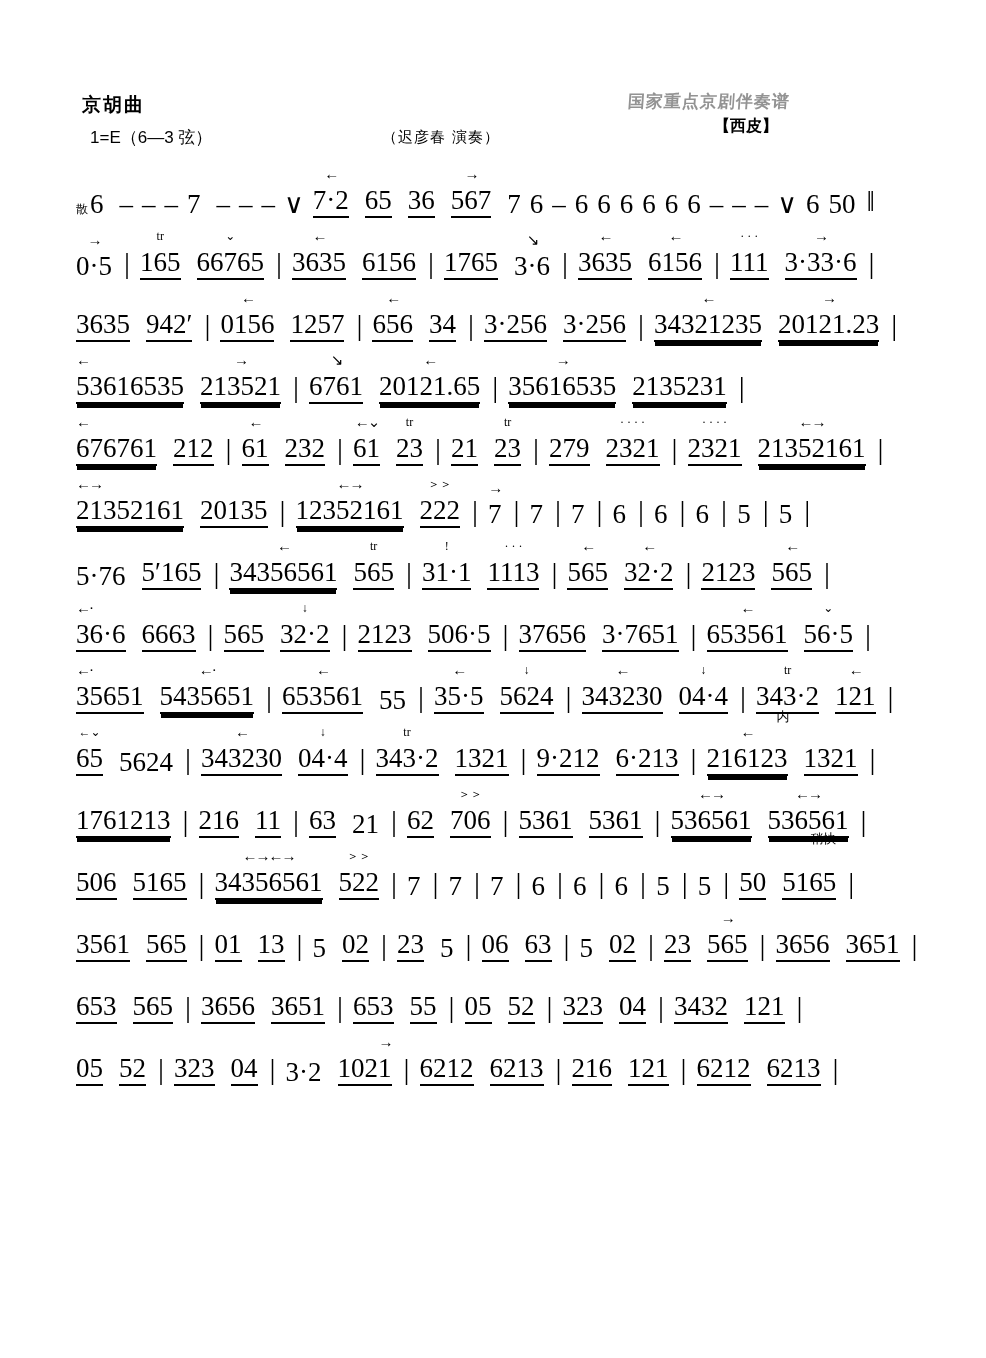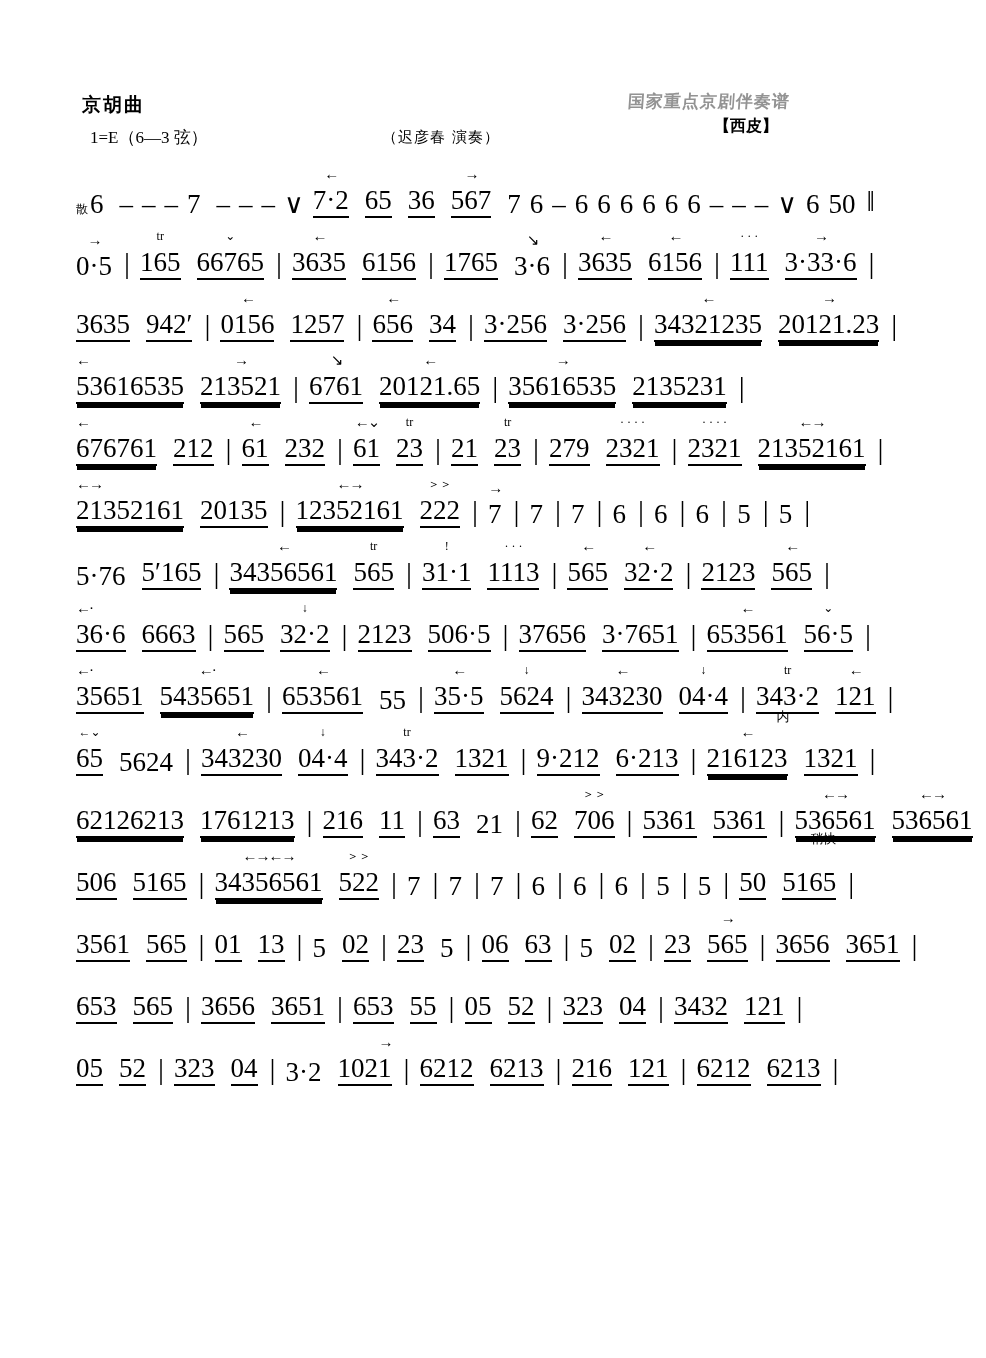--- a/index.html
+++ b/index.html
@@ -35,21 +35,21 @@
     font-size: 19px;
     font-family: "DejaVu Sans", sans-serif;
     font-weight: bold;
     letter-spacing: 2px;
   }
   .key-label {
     position: absolute;
     left: 20px;
     top: 56px;
     font-size: 17px;
-    font-family: Liberation Serif, serif;
+    font-family: Liberation Sans, sans-serif;
   }
   .title {
     position: absolute;
     left: 0;
     right: 0;
     top: 16px;
     text-align: center;
     font-size: 34px;
     font-weight: bold;
     letter-spacing: 30px;
@@ -371,21 +371,20 @@
       <span class="bar">|</span>
       <span class="cell u1">9·212</span>
       <span class="cell u1">6·213</span>
       <span class="bar">|</span>
       <span class="cell u2">216123<span class="orn arrow">←</span><span class="inner-note" style="right:-2px;top:-16px;">内</span></span>
       <span class="cell u1">1321</span>
       <span class="bar">|</span>
     </div>
 
     <div class="line">
-      <span class="cell u2">62126213</span>
       <span class="cell u2">1761213</span>
       <span class="bar">|</span>
       <span class="cell u1">216</span>
       <span class="cell u1">11</span>
       <span class="bar">|</span>
       <span class="cell u1">63</span>
       <span class="cell">21</span>
       <span class="bar">|</span>
       <span class="cell u1">62</span>
       <span class="cell u1">706<span class="orn">＞＞</span></span>

